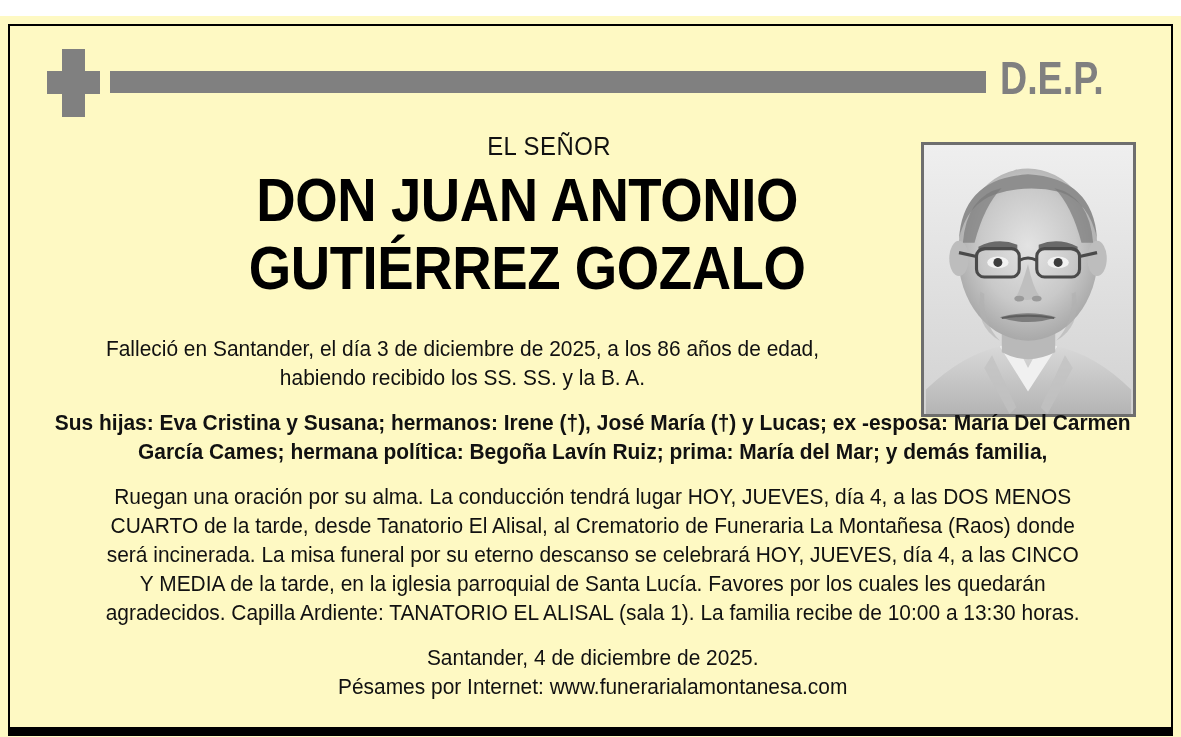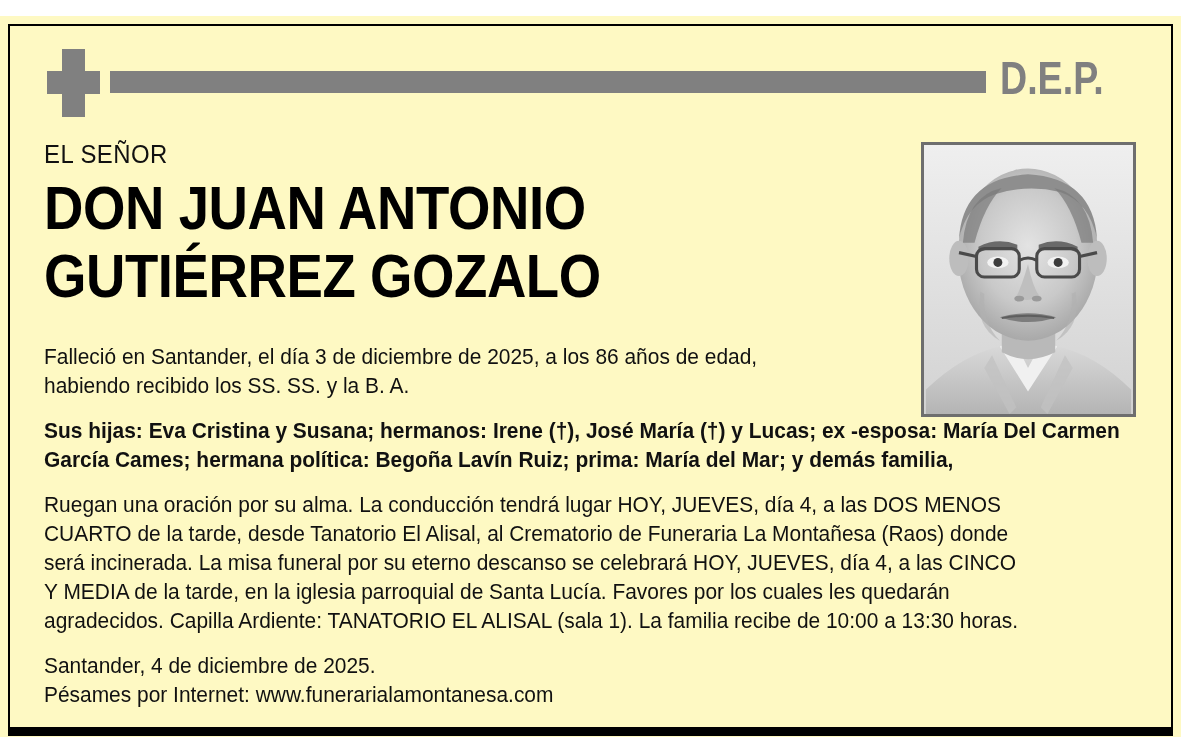--- a/index.html
+++ b/index.html
@@ -109,22 +109,23 @@
     box-sizing: border-box;
     background: #cfcfcf;
     overflow: hidden;
   }
   .photo-wrap svg { display: block; width: 100%; height: 100%; }
 
   
   .content {
     position: absolute;
     left: 44px;
-    top: 122px;
+    top: 114px;
     width: 1098px;
+    text-align: center;
   }
 
   .pre-title {
     font-size: 26px;
     line-height: 32px;
     color: #111111;
     letter-spacing: 0.5px;
     transform: scaleX(0.92);
     transform-origin: left top;
     margin-bottom: 6px;

